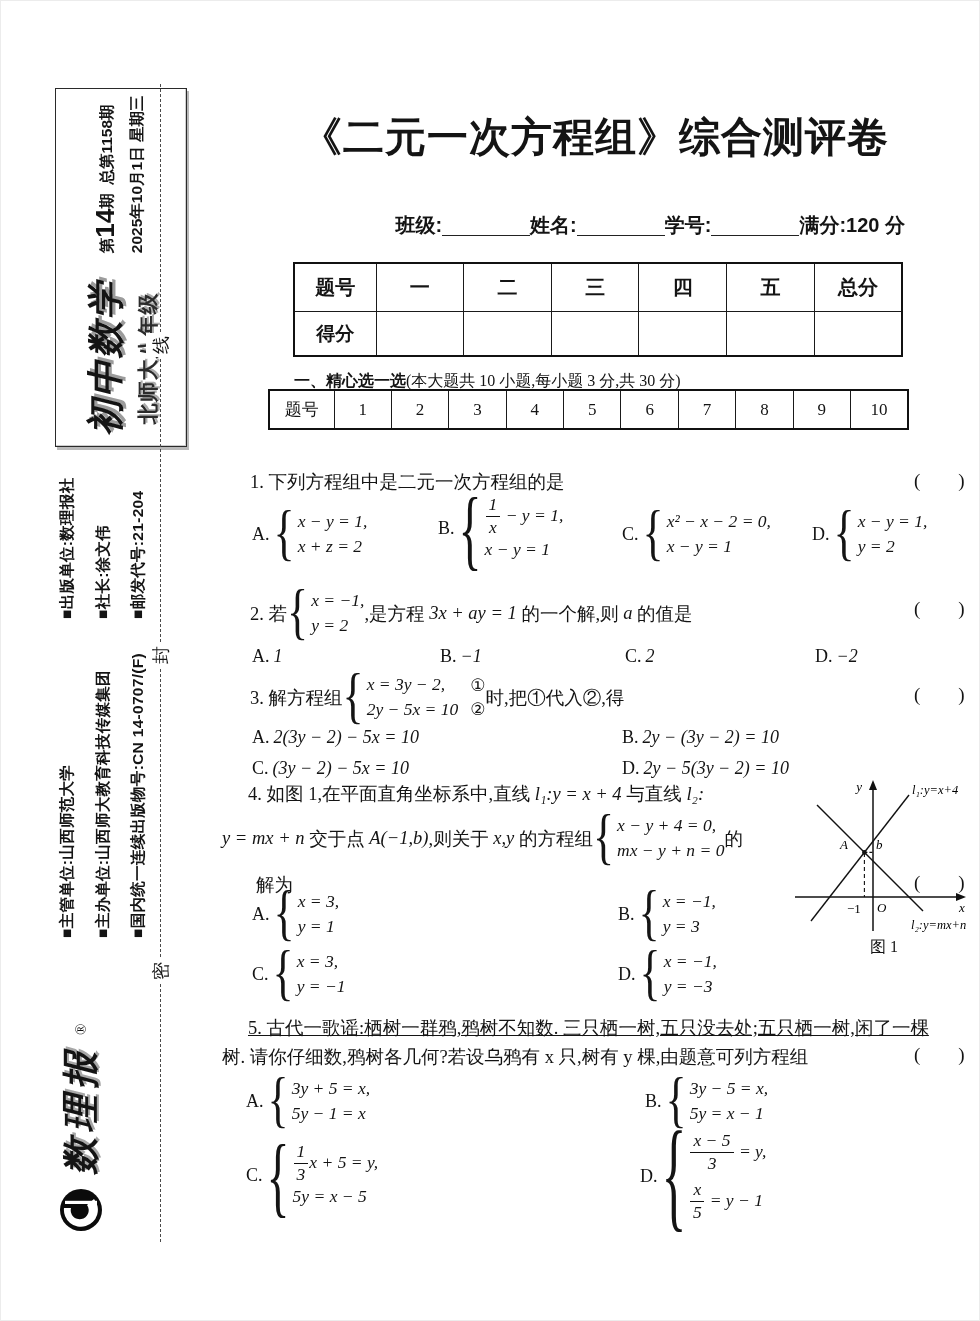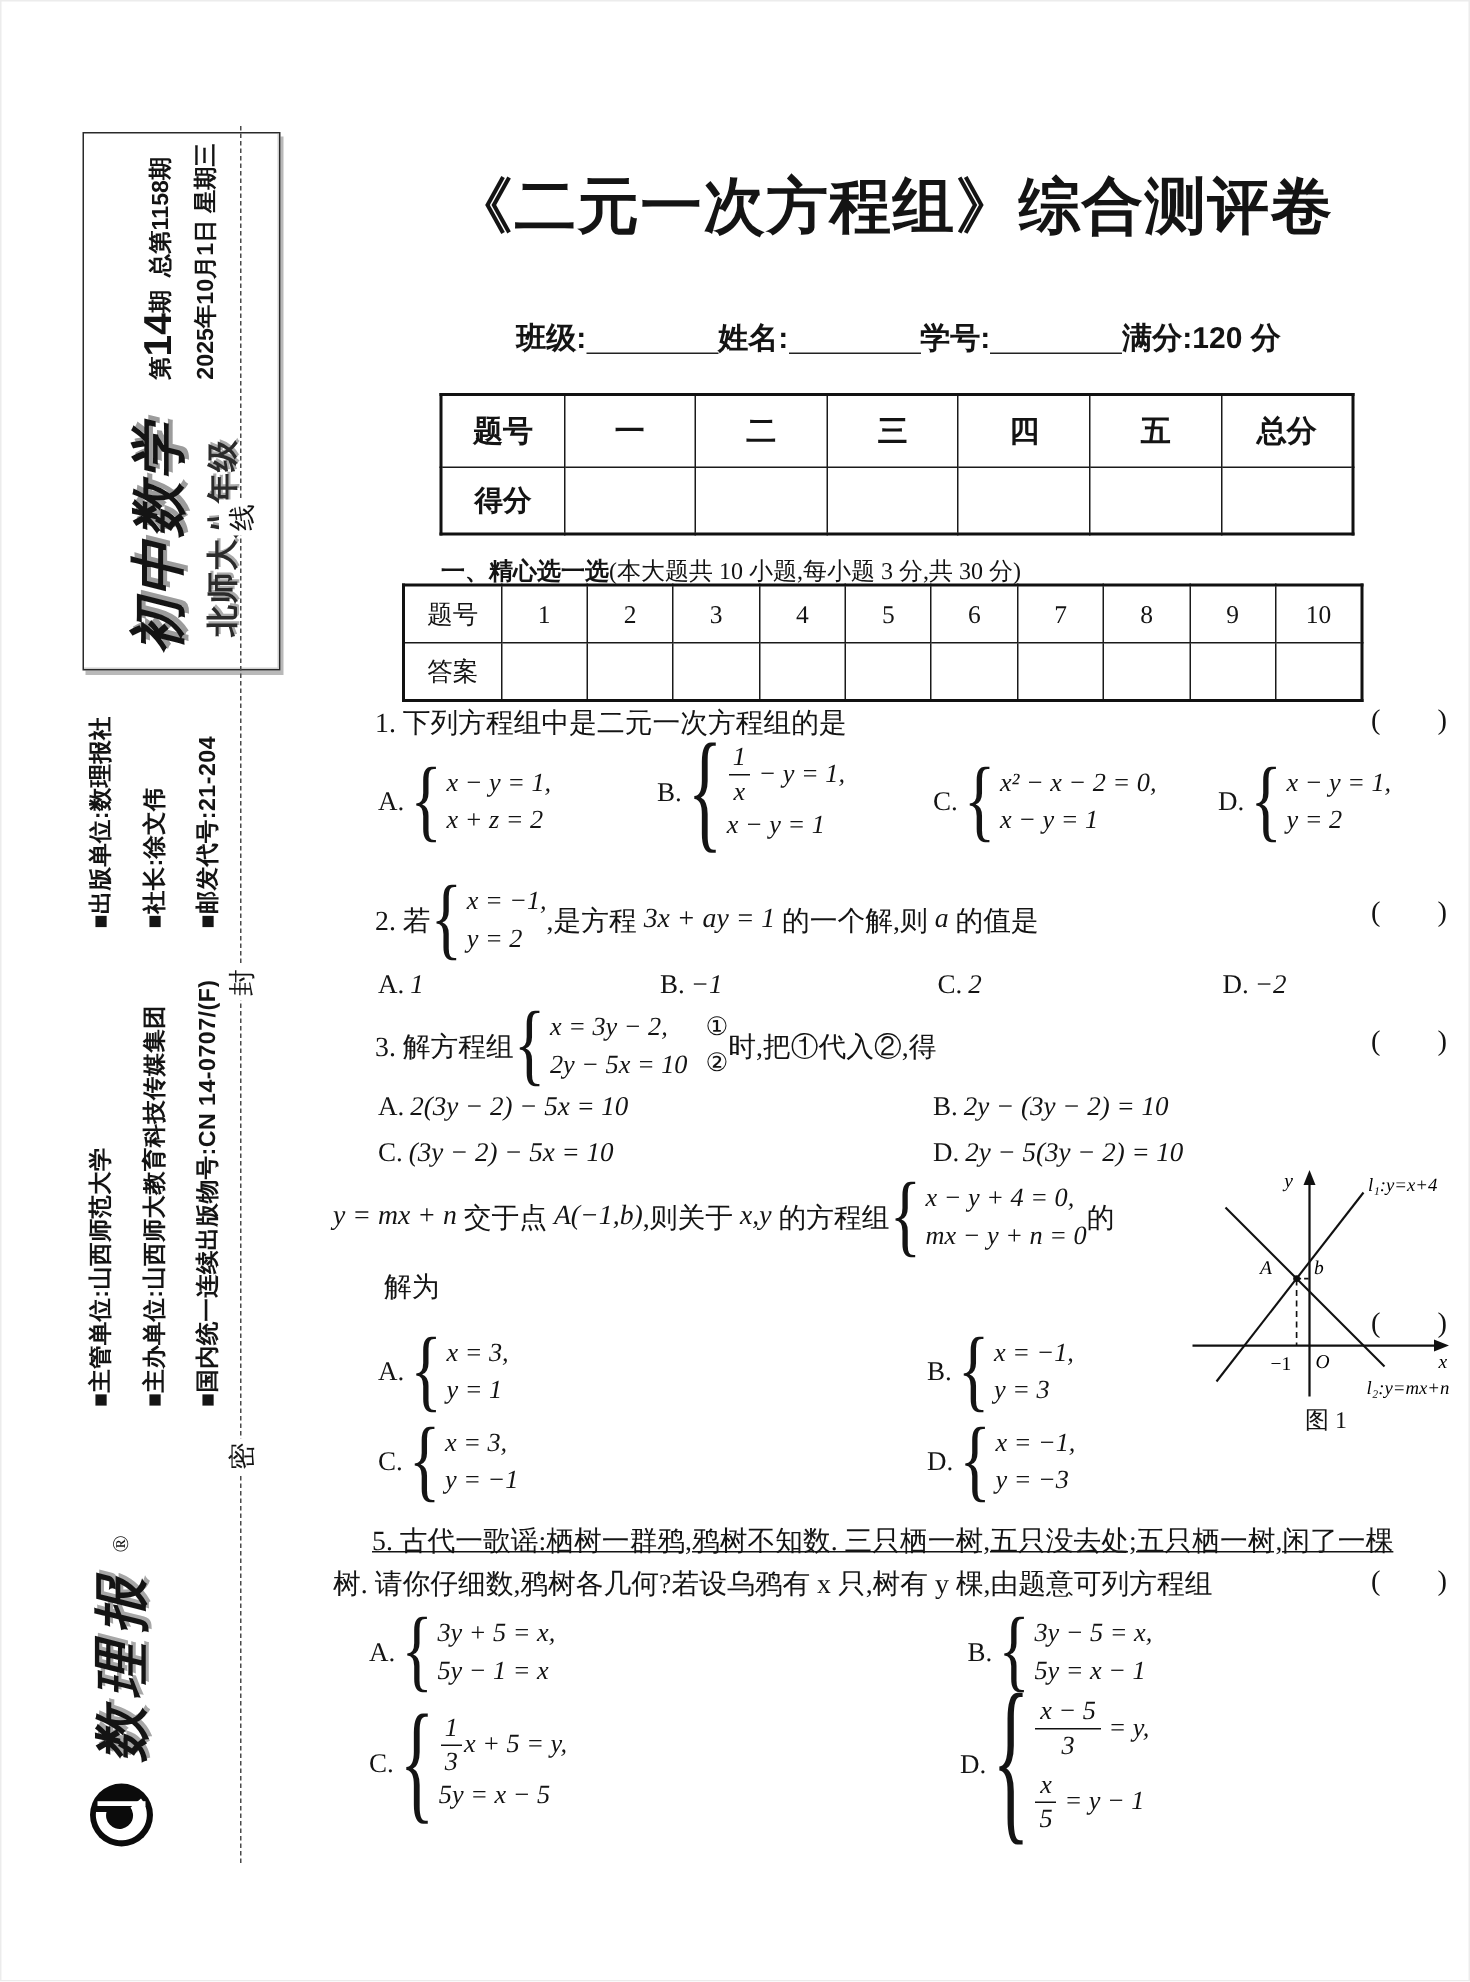--- a/index.html
+++ b/index.html
@@ -34,21 +34,21 @@
   .reg{font-size:15px;vertical-align:18px;font-style:normal;font-weight:400;}
 
   .foldline{position:absolute;left:160px;top:84px;height:1158px;border-left:1.6px dashed #4a4a4a;}
   .fold{position:absolute;left:149px;width:24px;height:30px;background:#fff;display:flex;
         align-items:center;justify-content:center;transform:rotate(-90deg);font-size:18px;}
 
   .title{position:absolute;left:230px;top:110px;width:730px;text-align:center;
          font-size:41px;font-weight:700;letter-spacing:1px;}
 
   .info{position:absolute;left:293px;top:212px;width:612px;display:flex;
-        justify-content:center;align-items:flex-end;font-size:20px;font-weight:700;}
+        justify-content:flex-end;align-items:flex-end;font-size:20px;font-weight:700;}
   .blank{display:inline-block;width:88px;border-bottom:1.6px solid #222;height:22px;vertical-align:-4px;}
 
   table{border-collapse:collapse;table-layout:fixed;}
   .scoretab{position:absolute;left:293px;top:262px;width:610px;border:2.6px solid #111;}
   .scoretab td{border:1.4px solid #1a1a1a;text-align:center;}
   .scoretab .r1 td{height:45px;font-size:20px;font-weight:700;}
   .scoretab .r2 td{height:41px;font-size:19px;font-weight:700;}
   .anstab{position:absolute;left:268px;top:389px;width:641px;border:2.2px solid #111;}
   .anstab td{border:1.3px solid #1a1a1a;text-align:center;height:35px;font-size:17px;}
 
@@ -205,33 +205,20 @@
       <td>2</td>
       <td>3</td>
       <td>4</td>
       <td>5</td>
       <td>6</td>
       <td>7</td>
       <td>8</td>
       <td>9</td>
       <td>10</td>
     </tr>
-    <tr>
-      <td>答案</td>
-      <td></td>
-      <td></td>
-      <td></td>
-      <td></td>
-      <td></td>
-      <td></td>
-      <td></td>
-      <td></td>
-      <td></td>
-      <td></td>
-    </tr>
   </tbody>
     </table>
 
   <div class="stem" style="left:250px;top:469px;">1. 下列方程组中是二元一次方程组的是</div>
   <div class="brk" style="top:470px;">(        )</div>
 
   <div class="opt" style="left:252px;top:511px;">
     <span class="ol">A.</span>
     <span class="sys"><span class="br">{</span><span class="col">
       <span class="ln m">x − y = 1,</span>
@@ -276,20 +263,21 @@
       <span class="srow"><span class="ln m">2y − 5x = 10</span><span class="tag">②</span></span></span></span>
     <span>时,把①代入②,得</span>
   </div>
   <div class="brk" style="top:684px;">(        )</div>
   <div class="opt" style="left:252px;top:727px;"><span class="ol">A.</span><span class="m">2(3y − 2) − 5x = 10</span></div>
   <div class="opt" style="left:622px;top:727px;"><span class="ol">B.</span><span class="m">2y − (3y − 2) = 10</span></div>
   <div class="opt" style="left:252px;top:758px;"><span class="ol">C.</span><span class="m">(3y − 2) − 5x = 10</span></div>
   <div class="opt" style="left:622px;top:758px;"><span class="ol">D.</span><span class="m">2y − 5(3y − 2) = 10</span></div>
 
   <div class="q4p">
+    <div class="q4l1"><span>4. 如图 1,在平面直角坐标系中,直线 </span><span class="m">l₁:y = x + 4</span><span> 与直线 </span><span class="m">l₂:</span></div>
     <div class="q4l2">
       <span class="m">y = mx + n</span><span> 交于点 </span><span class="m">A(−1,b)</span><span>,则关于 </span><span class="m">x,y</span><span> 的方程组</span>
       <span class="sys"><span class="br">{</span><span class="col">
         <span class="ln m">x − y + 4 = 0,</span>
         <span class="ln m">mx − y + n = 0</span></span></span>
       <span>的</span>
     </div>
     <div class="q4l3">解为</div>
   </div>
   <div class="brk" style="top:872px;">(        )</div>

